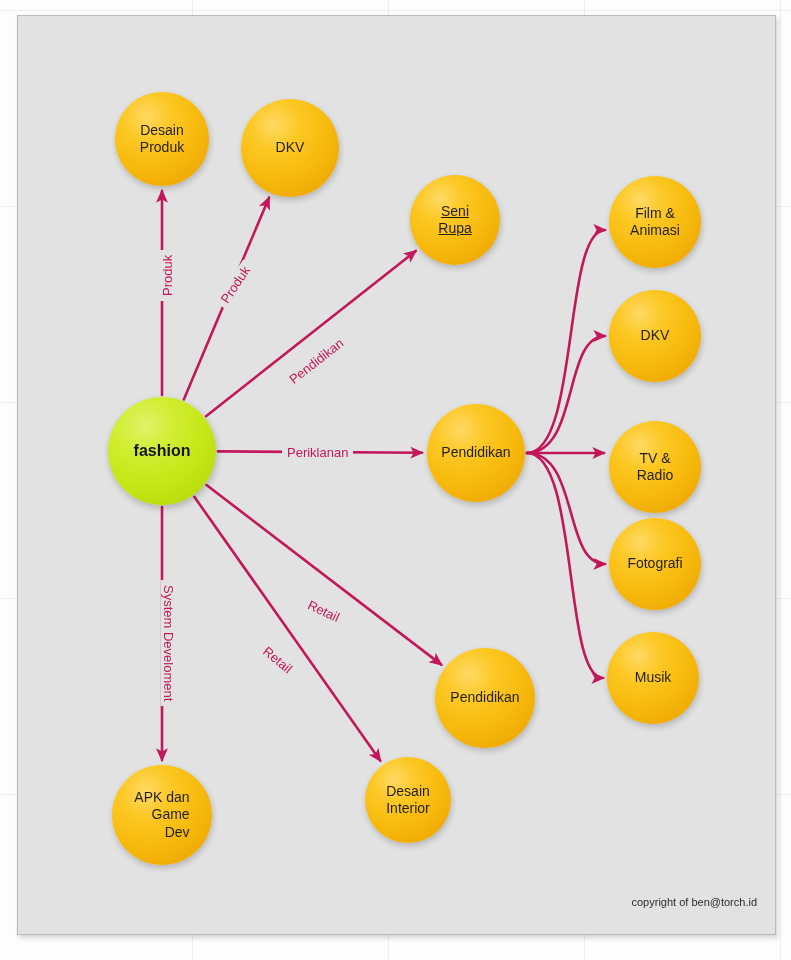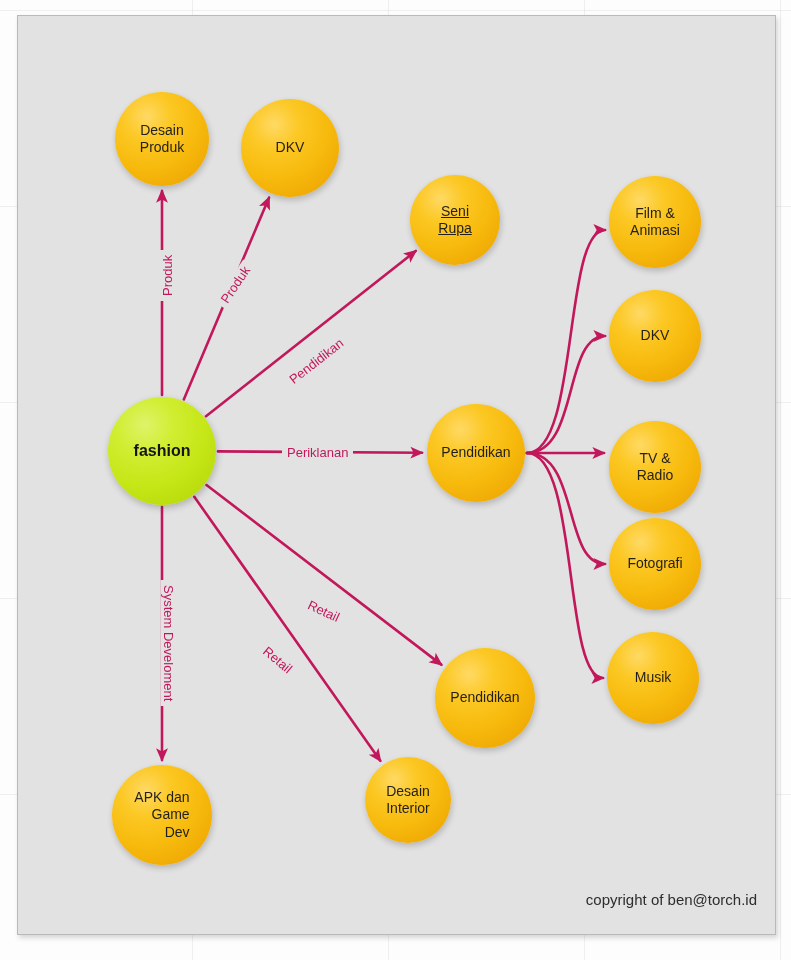--- a/index.html
+++ b/index.html
@@ -105,21 +105,21 @@
   .elabel.boxed {
     background: #e2e2e2;
     padding: 0 5px;
   }
 
   
   #copyright {
     position: absolute;
     right: 18px;
     bottom: 26px;
-    font-size: 15px;
+    font-size: 11px;
     color: #2d2d2d;
     user-select: none;
   }
 </style>
 </head>
 <body>
 
 <div id="page">
 
   <div id="canvas">

